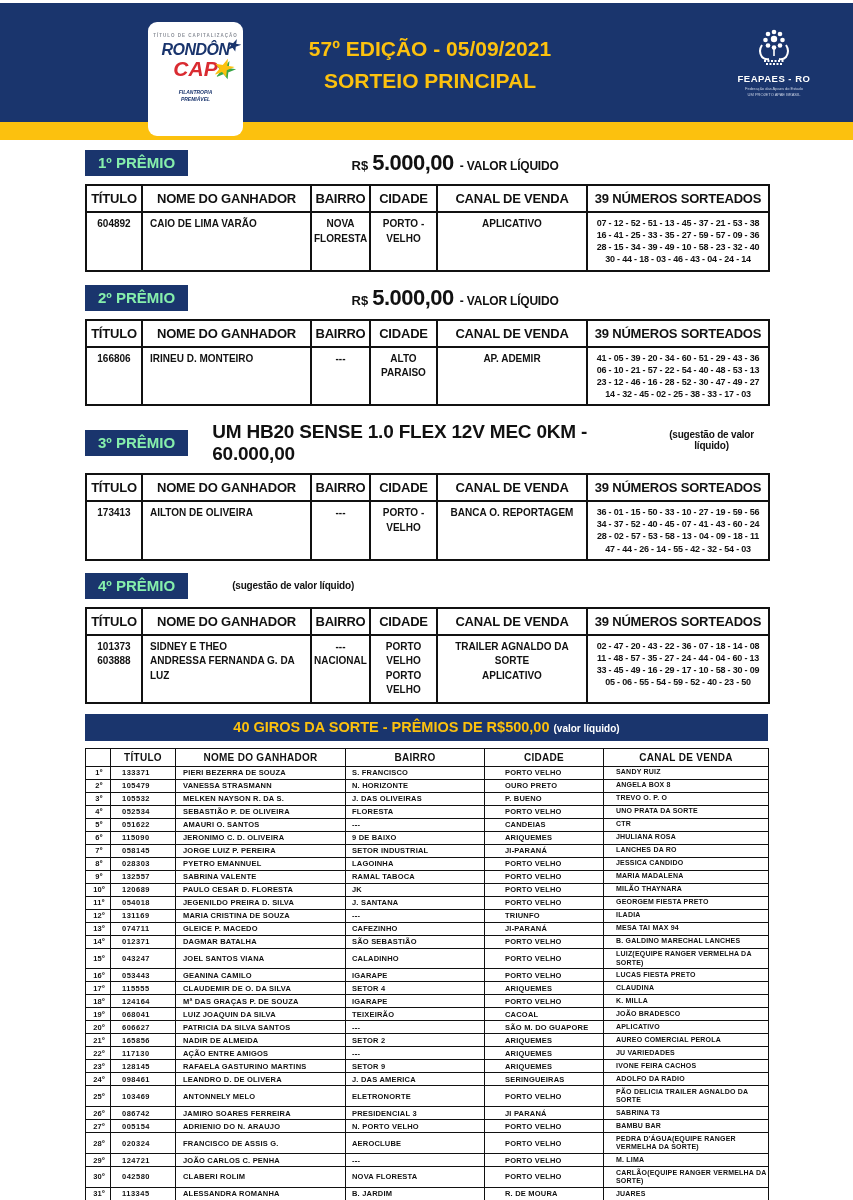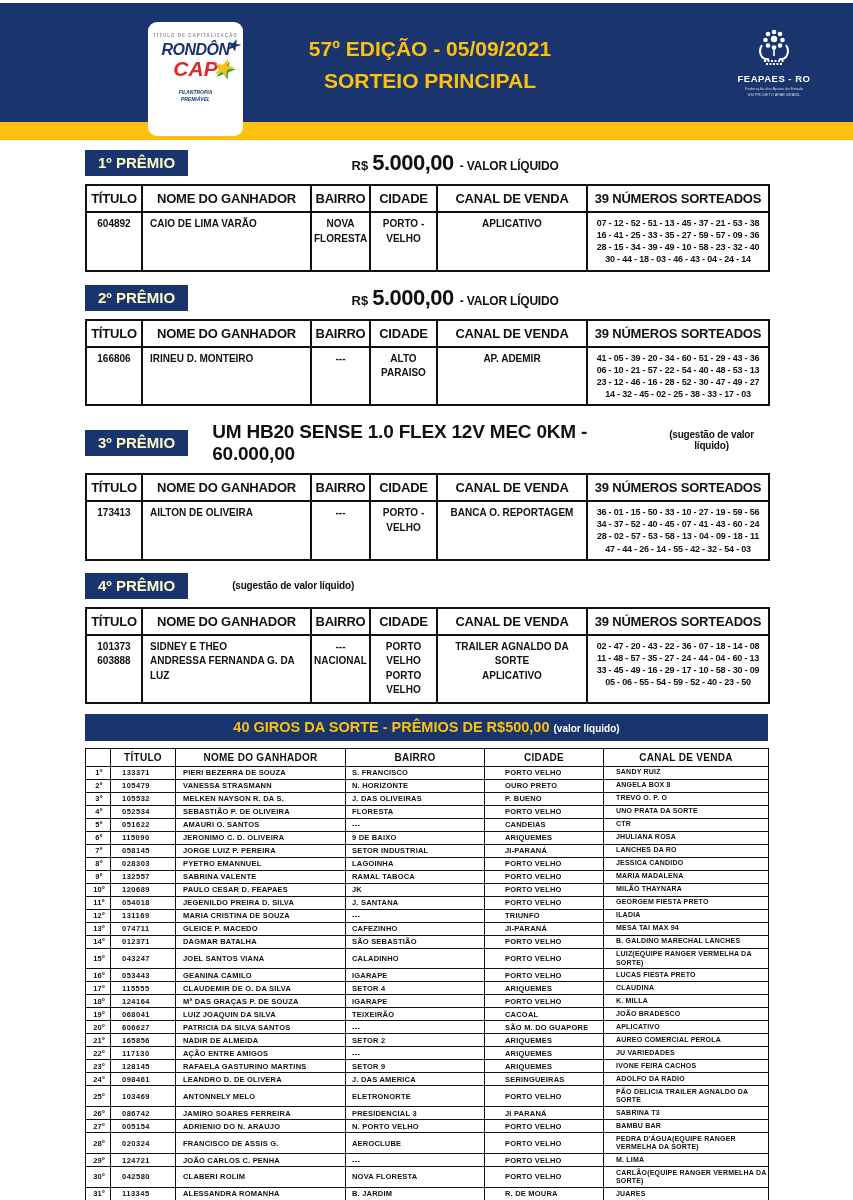--- a/index.html
+++ b/index.html
@@ -41,21 +41,21 @@
   .feapaes-icon { display:block; margin:0 auto 2px auto; }
   .feapaes-name { font-size:9.5px; font-weight:bold; letter-spacing:0.5px; }
   .feapaes-sub { font-size:4px; color:#c9d2e4; line-height:1.5; margin-top:2px; }
 
   
   .content { padding:0 85px; }
 
   .badge-row { display:flex; align-items:center; }
   .mt1 { margin-top:10px; } .mt2 { margin-top:13px; } .mt3 { margin-top:15px; } .mt4 { margin-top:12px; }
   .prize-badge {
-    background:#1a356d; color:#fef9c3; font-weight:bold; font-size:15px;
+    background:#1a356d; color:#86efac; font-weight:bold; font-size:15px;
     padding:4px 13px 5px 13px; white-space:nowrap;
   }
   .prize-title { display:flex; align-items:baseline; margin-left:14px; font-weight:bold; }
   .prize-title.center { flex:1; justify-content:center; margin-right:60px; }
   .pt-currency { font-size:13px; margin-right:4px; }
   .pt-amount { font-size:22px; letter-spacing:-0.5px; }
   .pt-rest { font-size:12px; margin-left:6px; letter-spacing:-0.2px; }
   .title-car .pt-rest { font-size:19px; margin-left:10px; }
   .pt-note { font-size:10px; margin-left:14px; letter-spacing:-0.2px;text-align:center; }
 
@@ -453,21 +453,21 @@
             <td class="g-titulo">132557</td>
             <td class="g-nome">SABRINA VALENTE</td>
             <td class="g-bairro">RAMAL TABOCA</td>
             <td class="g-cidade">PORTO VELHO</td>
             <td class="g-canal">MARIA MADALENA</td>
           </tr>
 
           <tr>
             <td class="g-rank">10º</td>
             <td class="g-titulo">120689</td>
-            <td class="g-nome">PAULO CESAR D. FEAPAES</td>
+            <td class="g-nome">PAULO CESAR D. FLORESTA</td>
             <td class="g-bairro">JK</td>
             <td class="g-cidade">PORTO VELHO</td>
             <td class="g-canal">MILÃO THAYNARA</td>
           </tr>
 
           <tr>
             <td class="g-rank">11º</td>
             <td class="g-titulo">054018</td>
             <td class="g-nome">JEGENILDO PREIRA D. SILVA</td>
             <td class="g-bairro">J. SANTANA</td>

